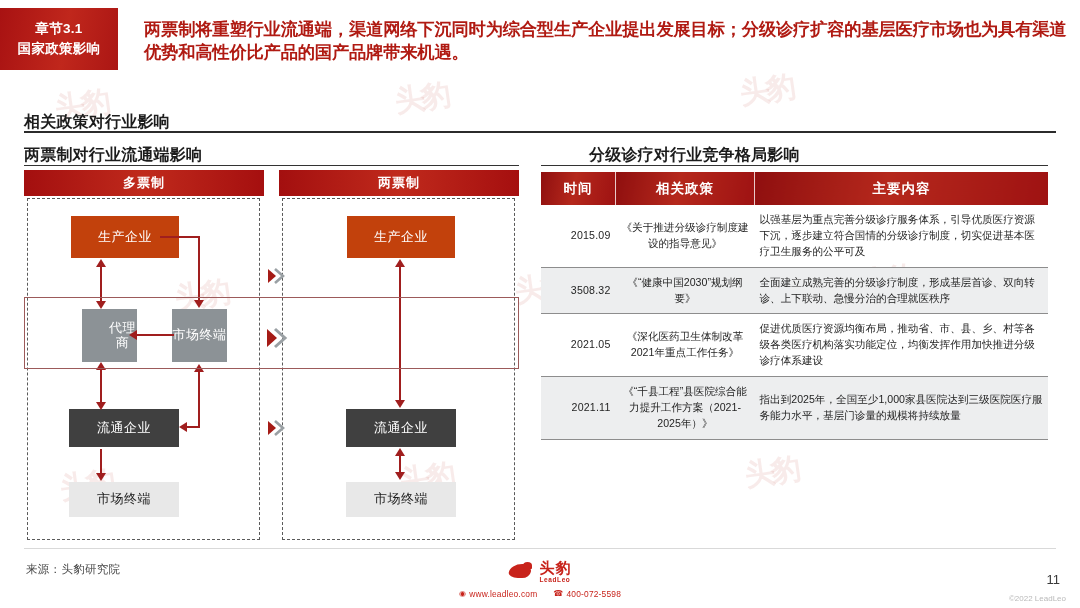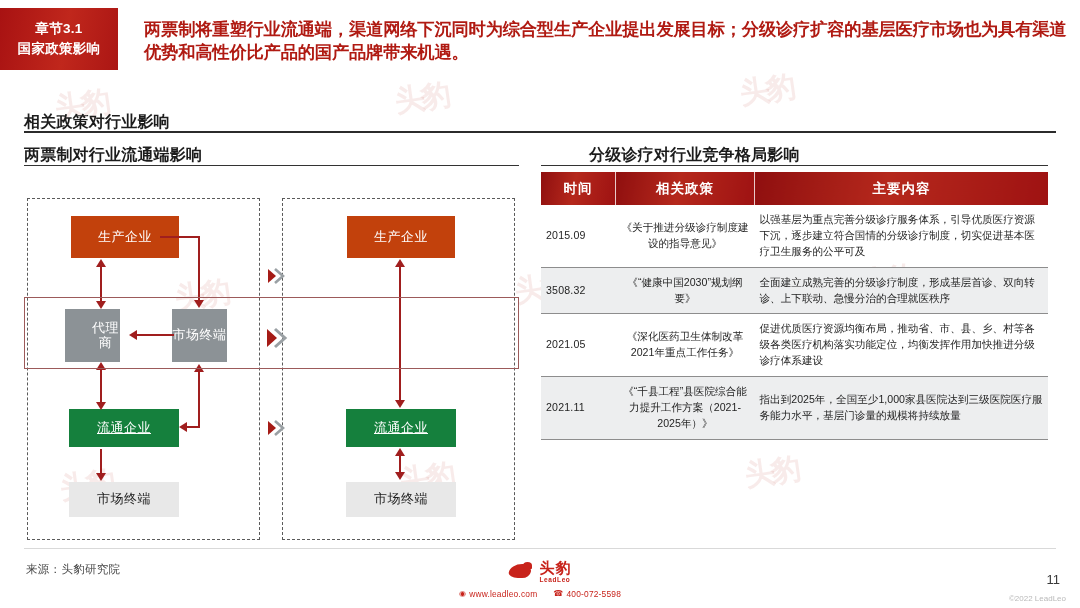--- a/index.html
+++ b/index.html
@@ -112,21 +112,21 @@
     position: absolute;
     display: flex; align-items: center; justify-content: center;
     text-align: center;
     font-size: 13px;
     line-height: 1.15;
     box-sizing: border-box;
     letter-spacing: 0.5px;
   }
   .node.dark  { background: #c2410c; color: #ffffff; }
   .node.mid   { background: #8c9296; color: #ffffff; }
-  .node.mid2  { background: #15803d; color: #ffffff; text-decoration: underline; }
+  .node.mid2  { background: #404040; color: #ffffff; }
   .node.light { background: #e8e8e8; color: #1f1f1f; }
 
   
   .ln {
     position: absolute;
     background: #a01e1e;
   }
   .vln { width: 2.4px; }
   .hln { height: 2.4px; }
   .ahead {
@@ -178,21 +178,21 @@
   table.policy td {
     font-size: 10.6px;
     line-height: 1.5;
     color: #1f1f1f;
     padding: 7px 5px;
     border-bottom: 1px solid #8d8d8d;
     vertical-align: middle;
   }
   table.policy tr.alt td { background: #edeeef; }
   table.policy tr:last-child td { border-bottom: 1px solid #8d8d8d; }
-  td.c-date   { text-align: left; width: 72px; letter-spacing: 0.2px; }
+  td.c-date   { text-align: right; width: 72px; letter-spacing: 0.2px; }
   td.c-policy { text-align: center; width: 136px; }
   td.c-main   { text-align: left; padding-left: 9px; padding-right: 7px; }
 
   
   .foot-rule {
     position: absolute;
     left: 24px; top: 548px;
     width: 1032px; height: 1px;
     background: #d9d9d9;
   }
@@ -277,25 +277,26 @@
 
 <div class="sec-title" style="left:24px; top:145px;">两票制对行业流通端影响</div>
 <div class="rule thin" style="left:24px; top:165px; width:495px;"></div>
 
 <div class="sec-title" style="left:541px; top:145px;margin-left:48px;">分级诊疗对行业竞争格局影响</div>
 <div class="rule thin" style="left:541px; top:165px; width:507px;"></div>
 
 <div class="diagram">
 
   <div class="panel left">
+    <div class="panel-head">多票制</div>
     <div class="panel-body"></div>
 
     <div class="node dark" style="left:47px; top:46px; width:108px; height:42px;">生产企业</div>
 
-    <div class="node mid" style="left:41px; top:139px; width:55px; height:53px;padding-left:26px;">代理商</div>
+    <div class="node mid" style="left:58px; top:139px; width:55px; height:53px;padding-left:26px;">代理商</div>
 
     <div class="node mid" style="left:148px; top:139px; width:55px; height:53px;">市场终端</div>
 
     <div class="node mid2" style="left:45px; top:239px; width:110px; height:38px;">流通企业</div>
 
     <div class="node light" style="left:45px; top:312px; width:110px; height:35px;">市场终端</div>
 
     <div class="ln vln" style="left:76px; top:94px; height:40px;"></div>
     <div class="ahead up" style="left:72px; top:89px;"></div>
     <div class="ahead down" style="left:72px; top:131px;"></div>
@@ -315,20 +316,21 @@
     <div class="ln vln" style="left:174px; top:200px; height:58px;"></div>
     <div class="ln hln" style="left:162px; top:256px; width:14px;"></div>
     <div class="ahead up" style="left:170px; top:194px;"></div>
     <div class="ahead left" style="left:155px; top:252px;"></div>
 
     <div class="ln vln" style="left:76px; top:279px; height:26px;"></div>
     <div class="ahead down" style="left:72px; top:303px;"></div>
   </div>
 
   <div class="panel right">
+    <div class="panel-head">两票制</div>
     <div class="panel-body"></div>
 
     <div class="node dark" style="left:68px; top:46px; width:108px; height:42px;">生产企业</div>
 
     <div class="node mid2" style="left:67px; top:239px; width:110px; height:38px;">流通企业</div>
 
     <div class="node light" style="left:67px; top:312px; width:110px; height:35px;">市场终端</div>
 
     <div class="ln vln" style="left:120px; top:94px; height:140px;"></div>
     <div class="ahead up" style="left:116px; top:89px;"></div>

